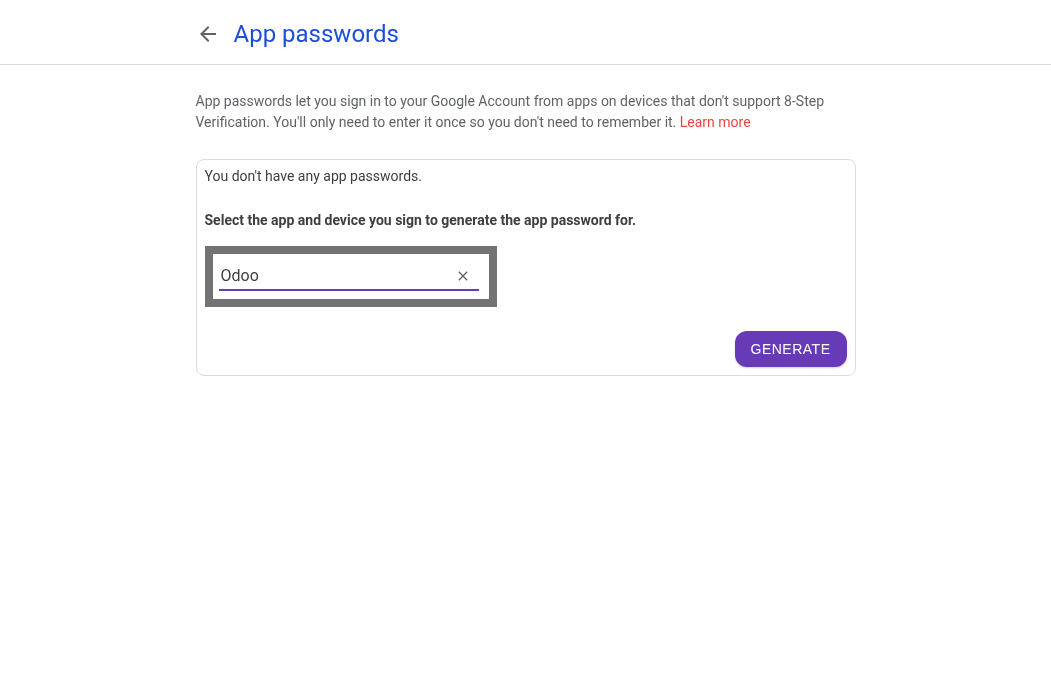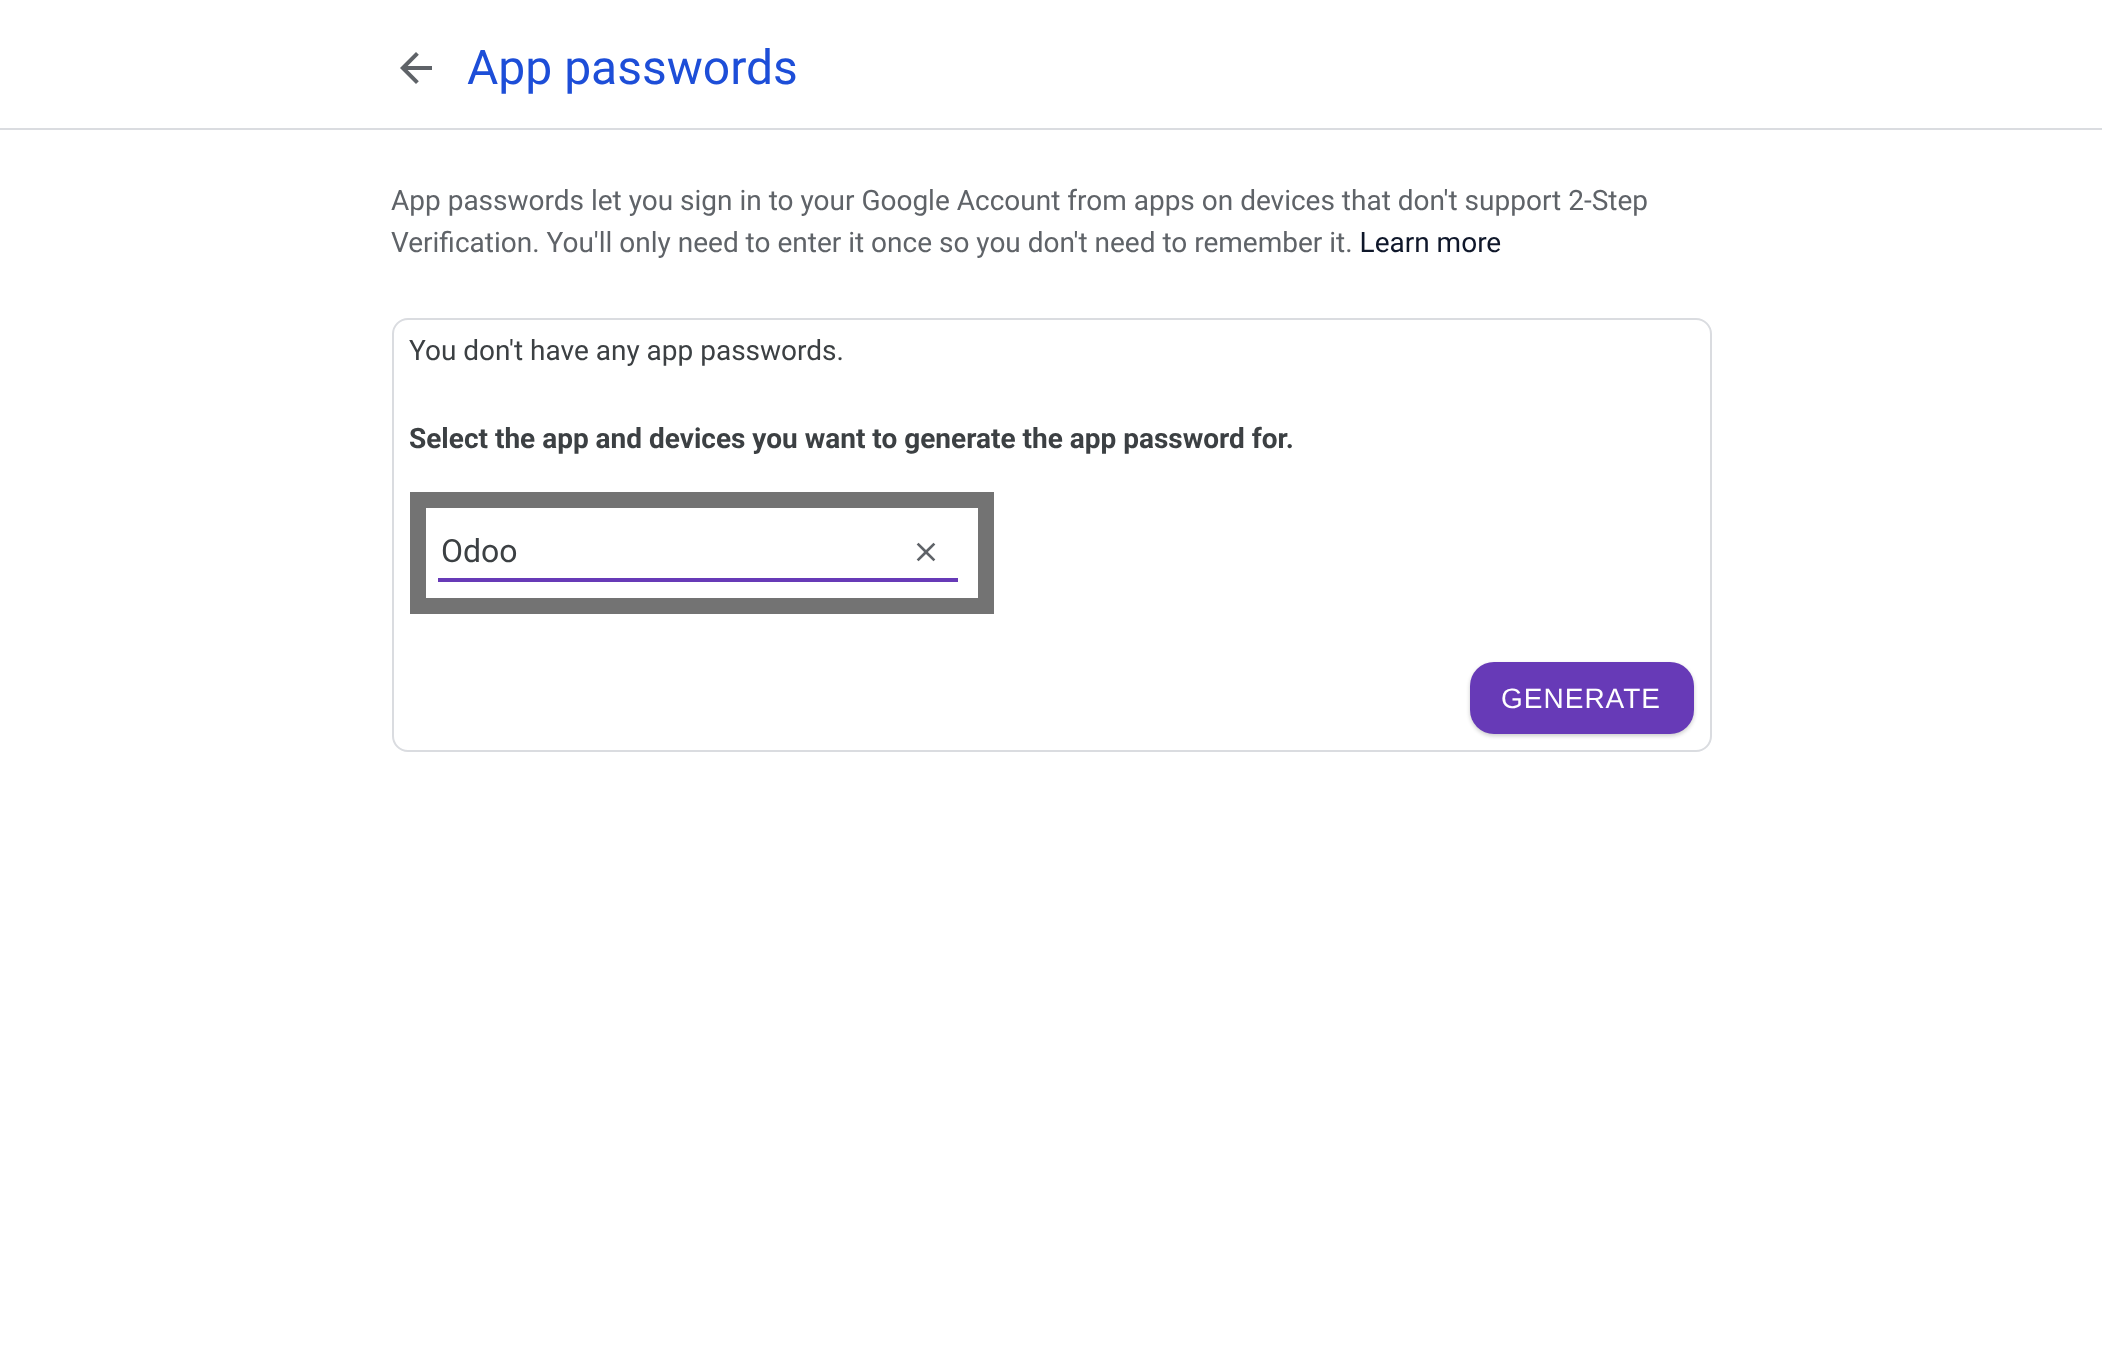--- a/index.html
+++ b/index.html
@@ -43,21 +43,21 @@
       margin: 0 auto;
       padding-top: 26px;
     }
     .description {
       font-size: 14px;
       color: #5f6368;
       line-height: 1.5;
       margin-bottom: 26px;
     }
     .learn-more {
-      color: #0f172a;
+      color: #ef4444;
       text-decoration: none;
       cursor: pointer;
     }
     .card {
       border: 1px solid #dadce0;
       border-radius: 8px;
       padding: 8px;
     }
     .empty-msg {
       font-size: 14px;
@@ -129,26 +129,26 @@
       <svg width="24" height="24" viewBox="0 0 24 24" fill="none">
         <path d="M20 11H7.83l5.59-5.59L12 4l-8 8 8 8 1.41-1.41L7.83 13H20v-2z" fill="#5f6368"></path>
       </svg>
     </div>
     <h1 class="page-title">App passwords</h1>
   </div>
 </div>
 
 <div class="content">
   <p class="description">
-    <span>App passwords let you sign in to your Google Account from apps on devices that don't support 2-Step Verification. You'll only need to enter it once so you don't need to remember it. </span><a class="learn-more">Learn more</a>
+    <span>App passwords let you sign in to your Google Account from apps on devices that don't support 8-Step Verification. You'll only need to enter it once so you don't need to remember it. </span><a class="learn-more">Learn more</a>
   </p>
 
   <div class="card">
     <p class="empty-msg">You don't have any app passwords.</p>
-    <p class="select-prompt">Select the app and devices you want to generate the app password for.</p>
+    <p class="select-prompt">Select the app and device you sign to generate the app password for.</p>
 
     <div class="input-highlight-box">
       <div class="input-row">
         <input class="custom-input" type="text" value="Odoo" style="">
         <div class="clear-x">
           <svg width="16" height="16" viewBox="0 0 24 24">
             <path d="M19 6.41L17.59 5 12 10.59 6.41 5 5 6.41 10.59 12 5 17.59 6.41 19 12 13.41 17.59 19 19 17.59 13.41 12z" fill="#5f6368"></path>
           </svg>
         </div>
       </div>

